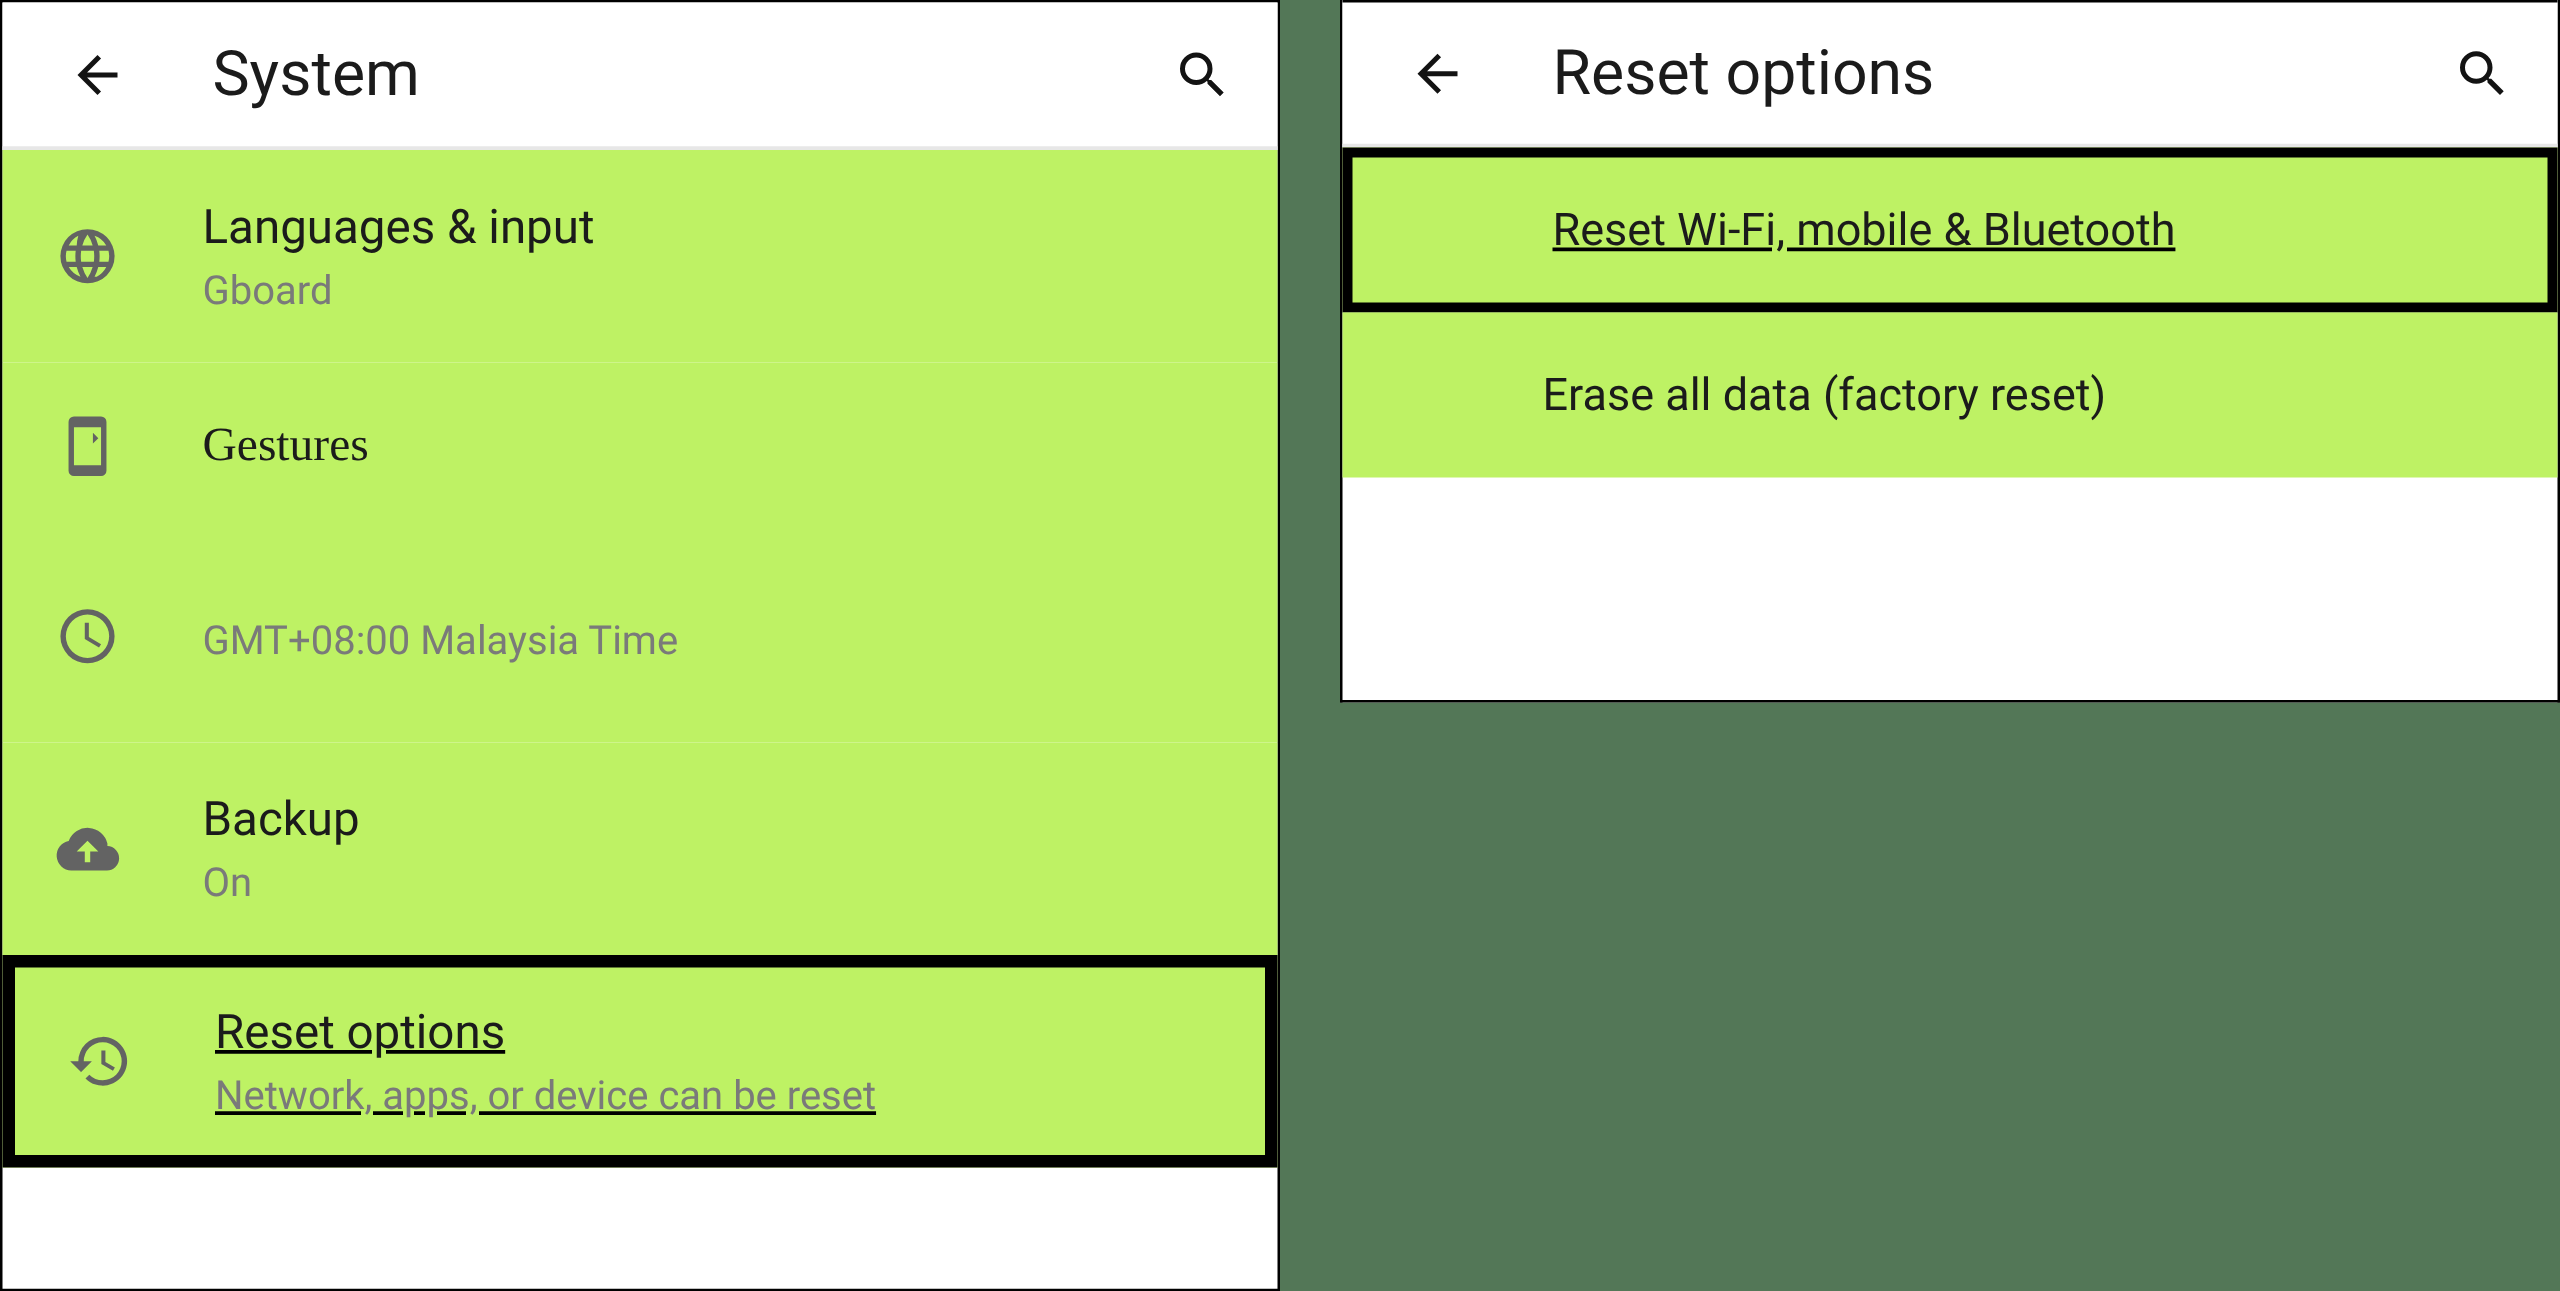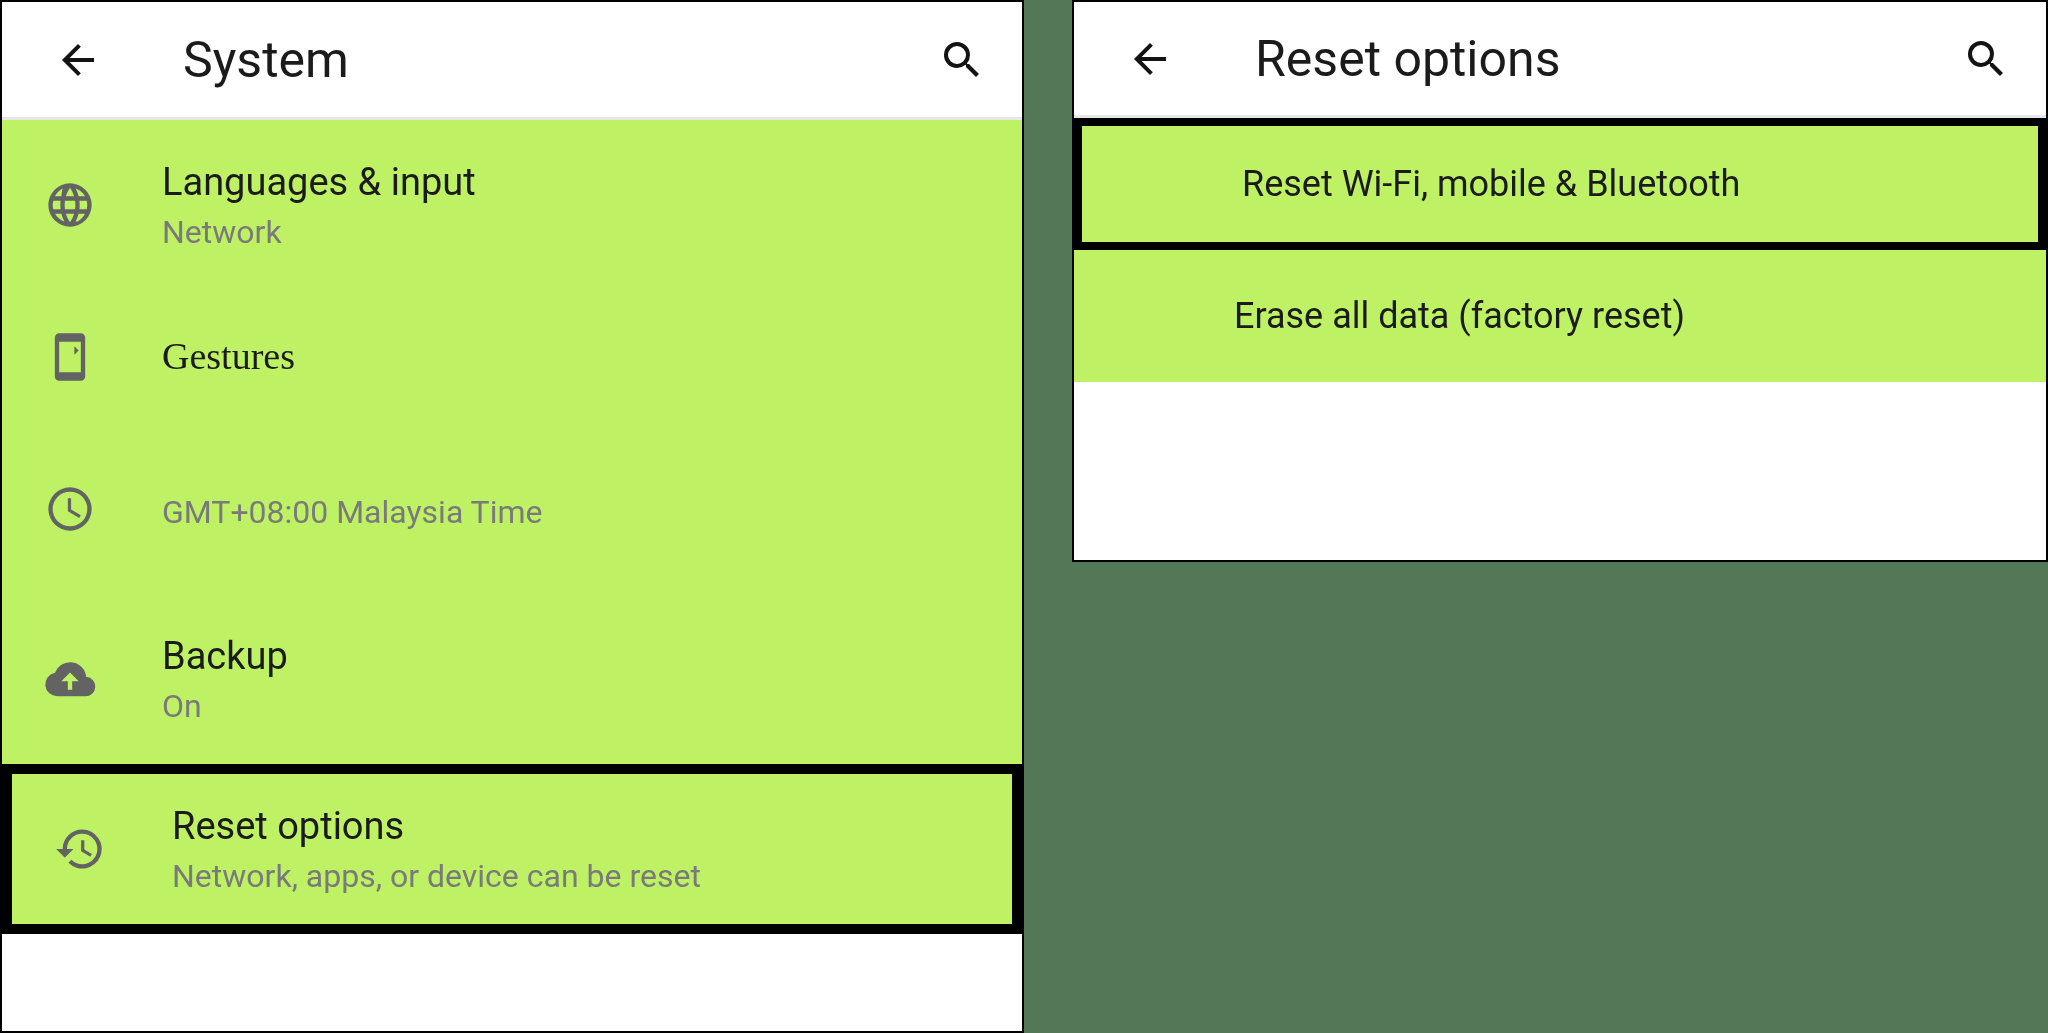--- a/index.html
+++ b/index.html
@@ -19,21 +19,20 @@
   .panel-left  { left: 0;   width: 1024px; height: 1033px; border: 2px solid #000; }
   .panel-right { left: 1072px; width: 976px; height: 562px; border: 2px solid #000; border-top-width:0;}
   .panel-right .app-bar{border-top:2px solid #000;}
   .app-bar {
     height: 118px;
     display: flex;
     align-items: center;
     padding: 0 24px 0 40px;
     border-bottom: 3px solid #e7e7e7;
     background: #fff;
-    gap: 13px;
   }
   .app-bar .back {
     width: 72px; height: 72px;
     display:flex; align-items:center; justify-content:center;
     color:#131313;
   }
   .app-bar .title {
     font-size: 50px;
     font-weight: 400;
     color: #1b1b1b;
@@ -66,20 +65,21 @@
     font-weight:400;
     line-height:1.25;
   }
   .list-row .secondary {
     font-size: 32px;
     color:#7a7a7a;
     margin-top:6px;
   }
   .highlighted {
     border:10px solid #000;
+    text-decoration:underline;
   }
   
   .panel-right .list-row { min-height: 132px; }
   .panel-right .list-row .primary { font-size: 36px; margin-left: 120px; }
   .panel-right .highlighted { border:8px solid #000; }
   svg { display:block; }
 </style>
 </head>
 <body>
 
@@ -99,21 +99,21 @@
   </div>
 
   <div class="list-row">
     <div class="icon">
       <svg width="52" height="52" viewBox="0 0 24 24">
           <path fill="currentColor" d="M12 2a10 10 0 100 20 10 10 0 000-20zm6.93 6h-2.95a15.6 15.6 0 00-1.38-3.56A8.03 8.03 0 0118.93 8zM12 4a13.6 13.6 0 011.91 4h-3.82A13.6 13.6 0 0112 4zM4.26 14a7.95 7.95 0 010-4h3.38a16.5 16.5 0 000 4H4.26zm.81 2h2.95a15.6 15.6 0 001.38 3.56A8.03 8.03 0 015.07 16zM8.02 8H5.07a8.03 8.03 0 013.53-3.56A15.6 15.6 0 008.02 8zM12 20a13.6 13.6 0 01-1.91-4h3.82A13.6 13.6 0 0112 20zm2.34-6H9.66a14.7 14.7 0 010-4h4.68a14.7 14.7 0 010 4zm.26 5.56A15.6 15.6 0 0015.98 16h2.95a8.03 8.03 0 01-3.53 3.56zM16.36 14a16.5 16.5 0 000-4h3.38a7.95 7.95 0 010 4h-3.38z"></path>
         </svg>
     </div>
     <div class="texts">
       <div class="primary">Languages &amp; input</div>
-      <div class="secondary">Network</div>
+      <div class="secondary">Gboard</div>
     </div>
   </div>
 
   <div class="list-row single">
     <div class="icon">
       <svg width="52" height="52" viewBox="0 0 24 24">
           <path fill="currentColor" d="M7 1h10a2 2 0 012 2v18a2 2 0 01-2 2H7a2 2 0 01-2-2V3a2 2 0 012-2zm0 4v14h10V5H7z"></path>
           <path fill="currentColor" d="M14 7l2 2-2 2M13 9l4 3"></path>
         </svg>
     </div>

